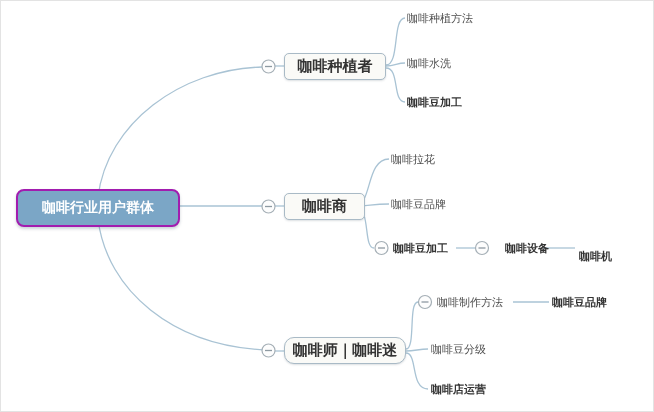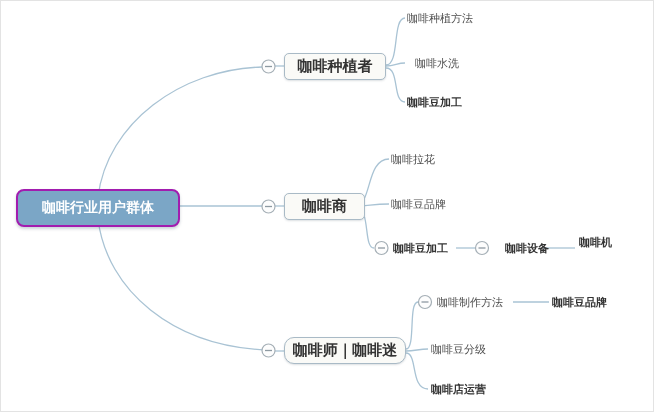--- a/index.html
+++ b/index.html
@@ -116,27 +116,27 @@
     </g>
   </svg>
 
   <div class="root-node">咖啡行业用户群体</div>
 
   <div class="branch-node branch-grower">咖啡种植者</div>
   <div class="branch-node branch-merchant">咖啡商</div>
   <div class="branch-node branch-barista">咖啡师｜咖啡迷</div>
 
   <div class="leaf" style="left:406px; top:8px;">咖啡种植方法</div>
-  <div class="leaf" style="left:406px; top:53px;margin-left:8px;">咖啡水洗</div>
+  <div class="leaf" style="left:406px; top:53px;">咖啡水洗</div>
   <div class="leaf bold" style="left:406px; top:92px;">咖啡豆加工</div>
 
   <div class="leaf" style="left:390px; top:149px;">咖啡拉花</div>
   <div class="leaf" style="left:390px; top:194px;">咖啡豆品牌</div>
   <div class="leaf bold" style="left:392px; top:238px;">咖啡豆加工</div>
   <div class="leaf bold" style="left:492px; top:238px;padding-left:12px;">咖啡设备</div>
-  <div class="leaf bold" style="left:578px; top:232px;">咖啡机</div>
+  <div class="leaf bold" style="left:578px; top:246px;">咖啡机</div>
 
   <div class="leaf" style="left:436px; top:292px;">咖啡制作方法</div>
   <div class="leaf bold" style="left:551px; top:292px;">咖啡豆品牌</div>
   <div class="leaf" style="left:430px; top:339px;">咖啡豆分级</div>
   <div class="leaf bold" style="left:430px; top:379px;">咖啡店运营</div>
 
 </div>
 
 </body></html>

